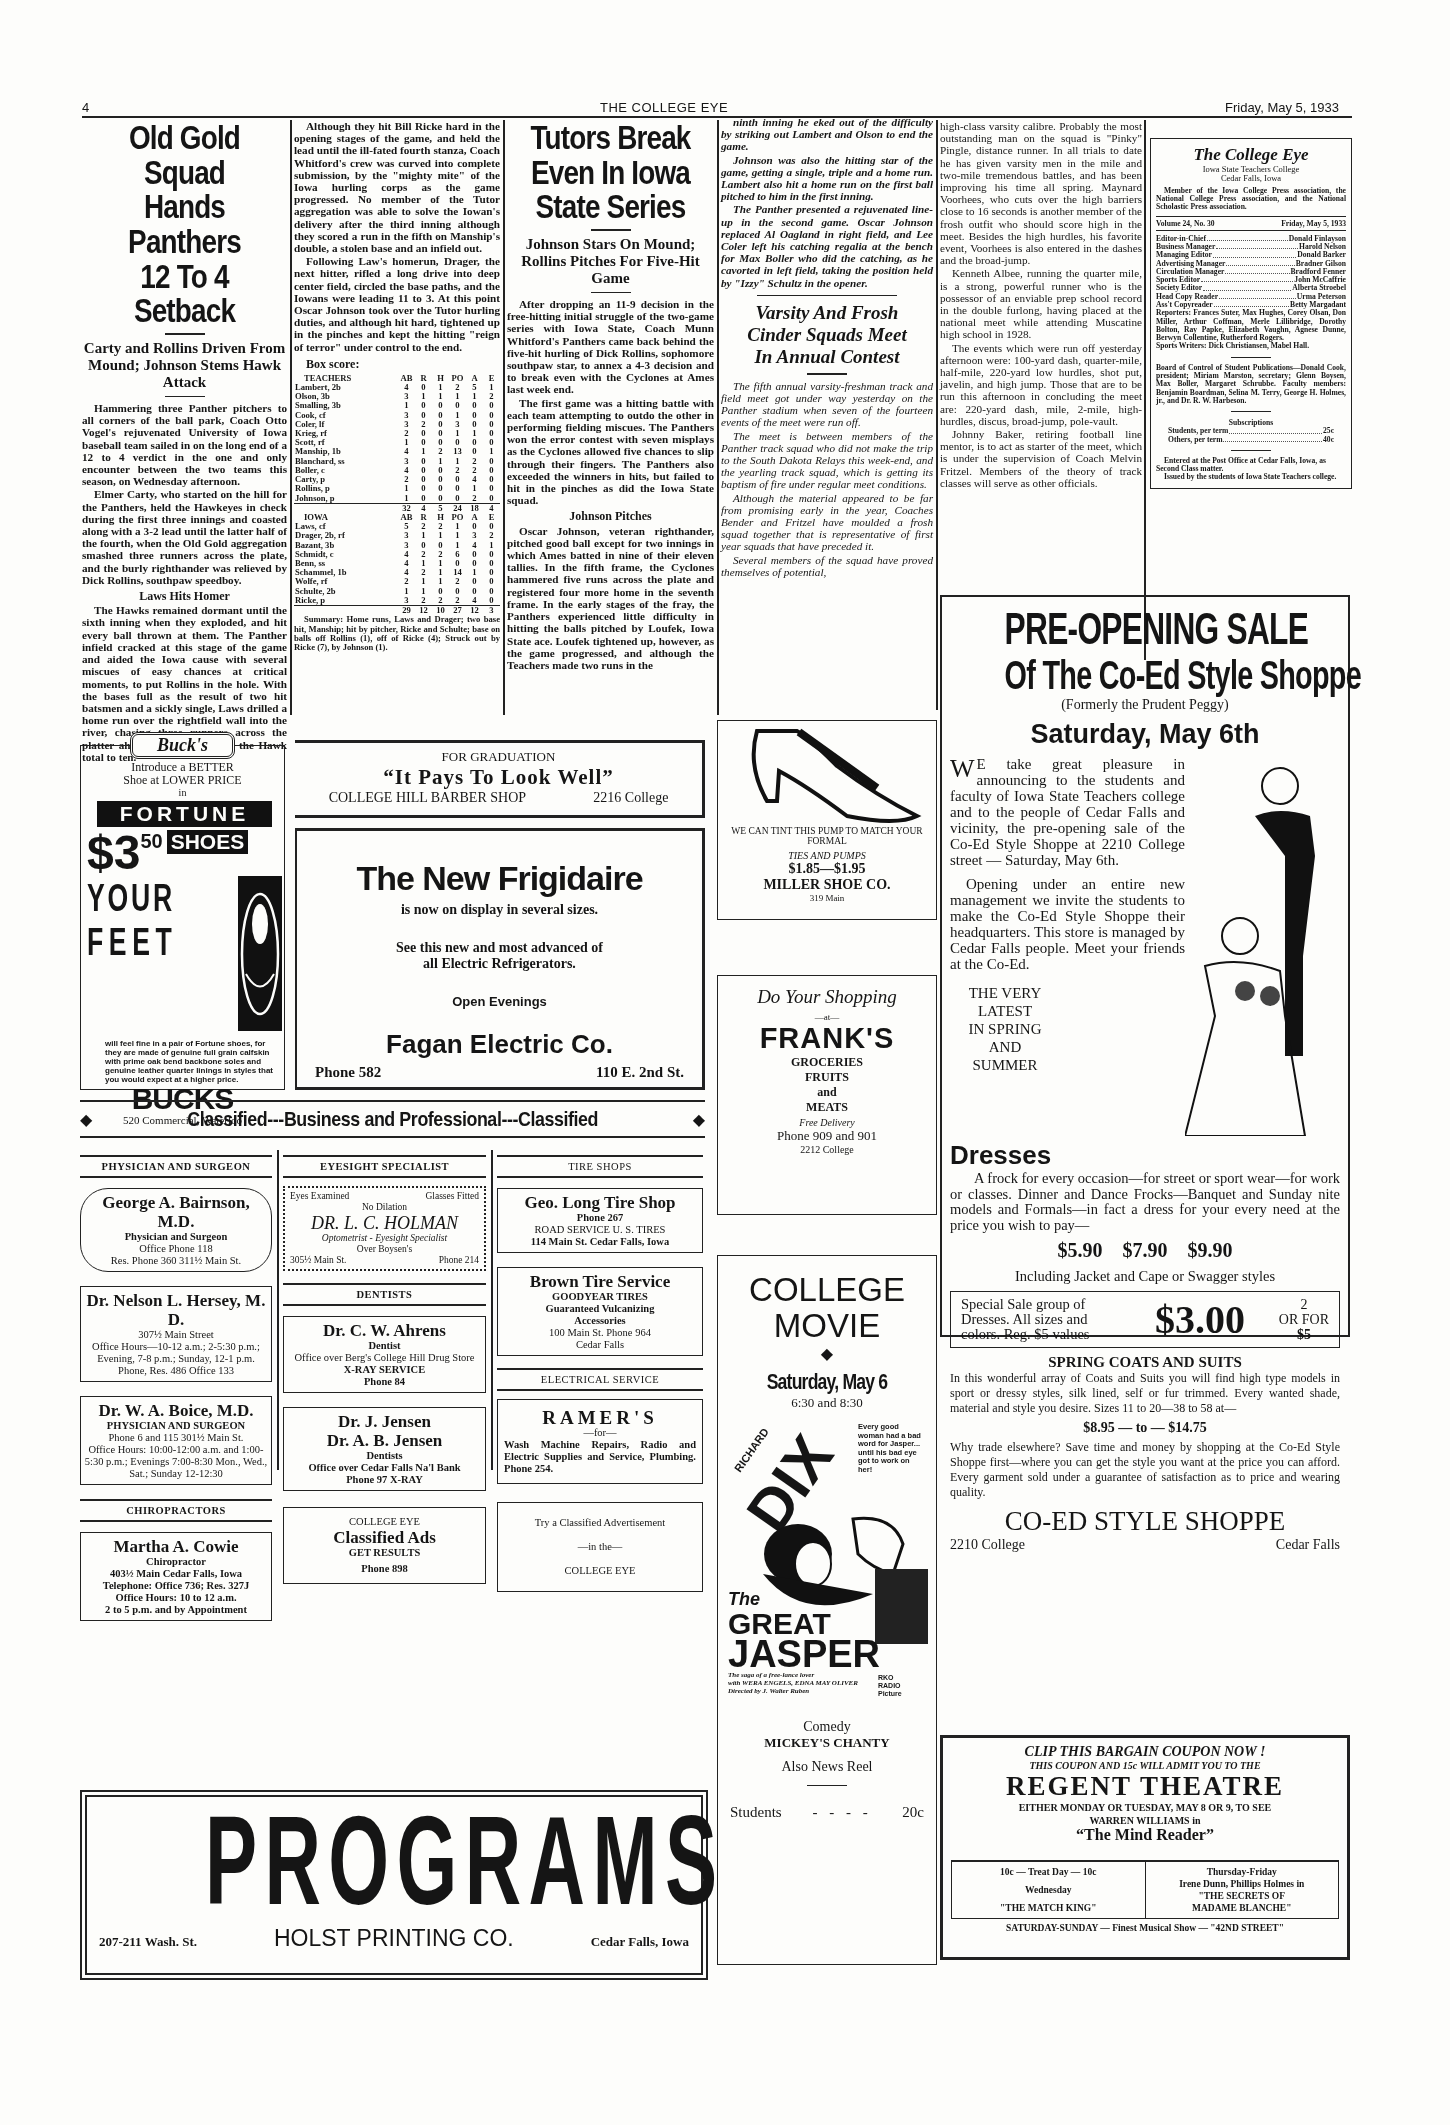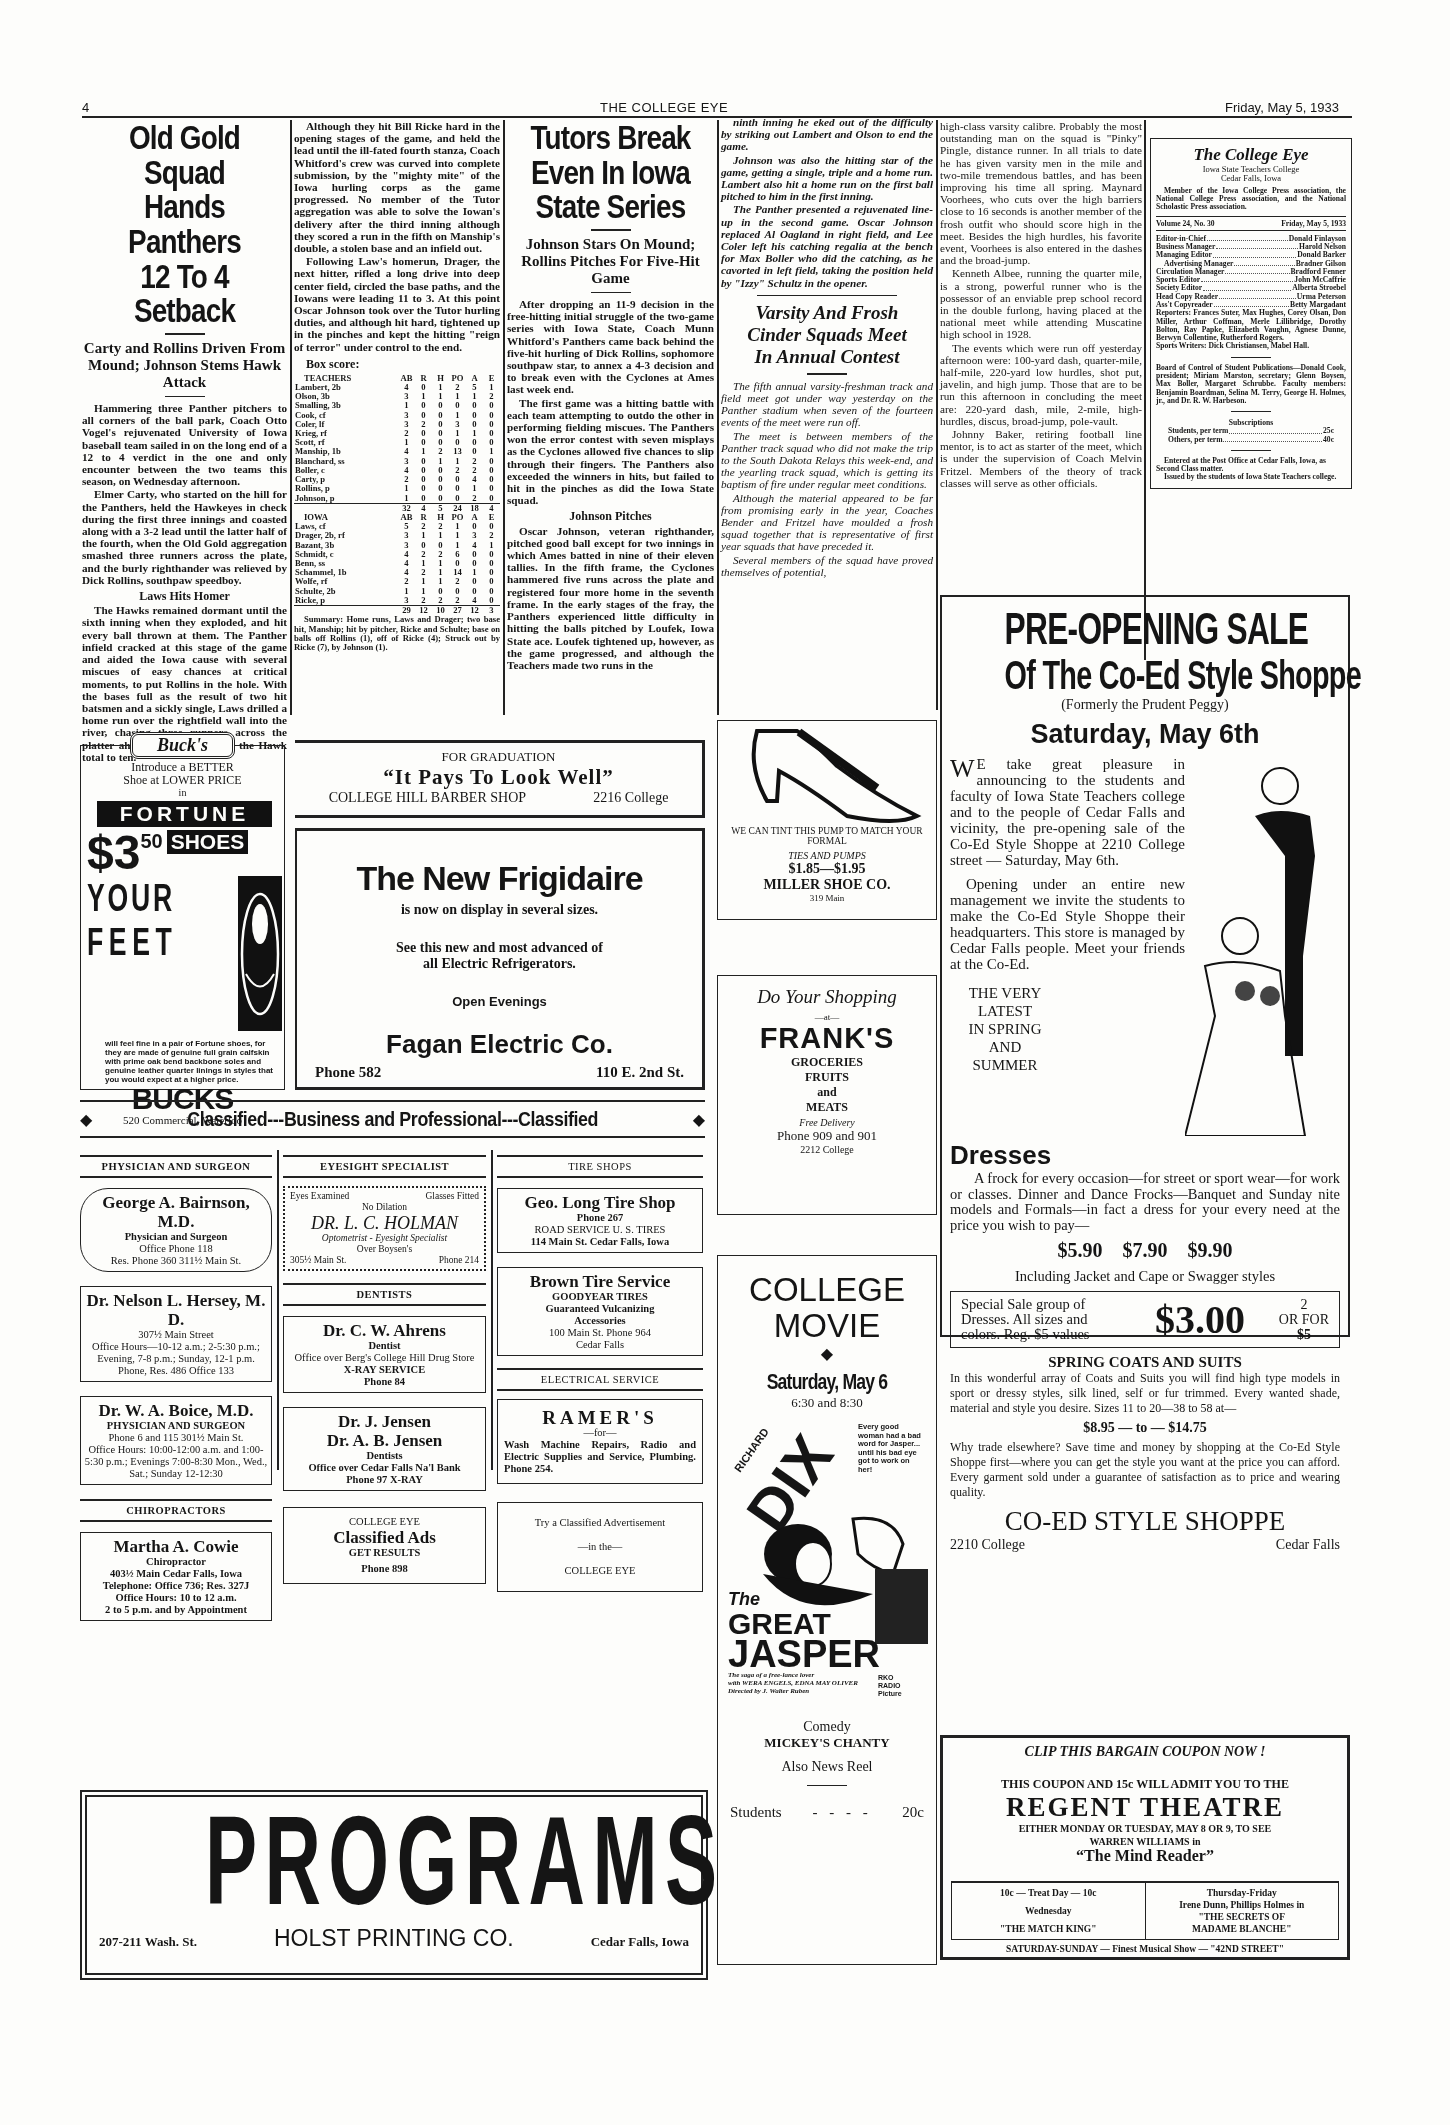--- a/index.html
+++ b/index.html
@@ -381,21 +381,21 @@
       <div style="display: flex;">
         <span>Business Manager</span>
         <span style="flex: 1 1 0%; border-bottom: 1px dotted rgb(85, 85, 85); margin: 0px 1px 2px;"></span>
         <span>Harold Nelson</span>
       </div>
       <div style="display: flex;">
         <span>Managing Editor</span>
         <span style="flex: 1 1 0%; border-bottom: 1px dotted rgb(85, 85, 85); margin: 0px 1px 2px;"></span>
         <span>Donald Barker</span>
       </div>
-      <div style="display: flex; margin-left: 8px;">
+      <div style="display: flex;">
         <span>Advertising Manager</span>
         <span style="flex: 1 1 0%; border-bottom: 1px dotted rgb(85, 85, 85); margin: 0px 1px 2px;"></span>
         <span>Bradner Gilson</span>
       </div>
       <div style="display: flex;">
         <span>Circulation Manager</span>
         <span style="flex: 1 1 0%; border-bottom: 1px dotted rgb(85, 85, 85); margin: 0px 1px 2px;"></span>
         <span>Bradford Fenner</span>
       </div>
       <div style="display: flex;">
@@ -728,21 +728,21 @@
   <div class="sans center" style="font-size:126px;line-height:128px;font-weight:bold;letter-spacing:12px;transform:scaleX(.62);white-space:nowrap;margin-top:-2px;">PROGRAMS</div>
   <div style="display:flex;justify-content:space-between;align-items:baseline;padding:0 10px;">
     <span style="font-size:13px;font-weight:bold;">207-211 Wash. St.</span>
     <span class="sans" style="font-size:23px;">HOLST PRINTING CO.</span>
     <span style="font-size:13px;font-weight:bold;">Cedar Falls, Iowa</span>
   </div>
 </div>
 
 <div class="abs" style="left:940px;top:1735px;width:410px;height:225px;border:3px solid #222;padding:6px 8px;">
   <div class="center" style="font-size:14px;font-weight:bold;font-style:italic;">CLIP THIS BARGAIN COUPON NOW !</div>
-  <div class="center" style="font-size:12px;font-weight:bold;margin-top:17px;">THIS COUPON AND 15c WILL ADMIT YOU TO THE</div>
+  <div class="center" style="font-size:10px;font-weight:bold;margin-top:0;font-style:italic;">THIS COUPON AND 15c WILL ADMIT YOU TO THE</div>
   <div class="center" style="font-size:27px;font-weight:bold;letter-spacing:2px;">REGENT THEATRE</div>
   <div class="center" style="font-size:10px;font-weight:bold;">EITHER MONDAY OR TUESDAY, MAY 8 OR 9, TO SEE</div>
   <div class="center" style="font-size:10px;font-weight:bold;margin-top:2px;">WARREN WILLIAMS in</div>
   <div class="center" style="font-size:16px;font-weight:bold;">“The Mind Reader”</div>
   <div style="display:flex;border:1.5px solid #222;border-top:2.5px solid #222;margin-top:16px;font-size:9.5px;font-weight:bold;line-height:12px;text-align:center;">
     <div style="flex:1;padding:4px;border-right:1.5px solid #222;">
       <div>10c — Treat Day — 10c</div>
       <div style="margin-top:6px;">Wednesday</div>
       <div style="margin-top:6px;">"THE MATCH KING"</div>
     </div>

